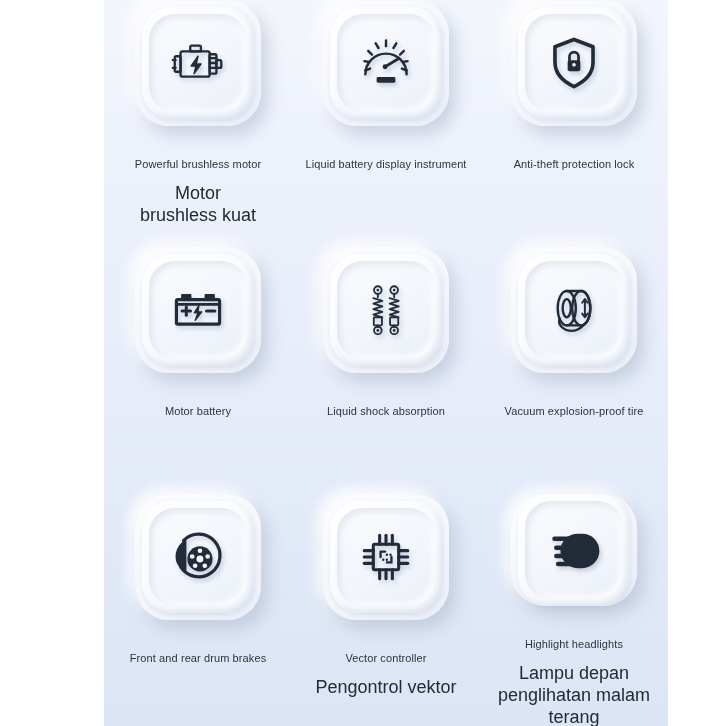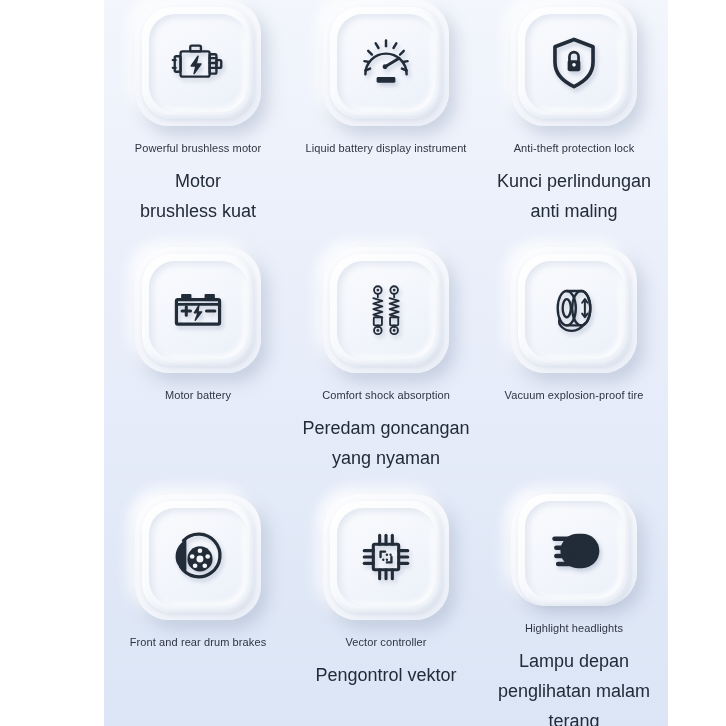--- a/index.html
+++ b/index.html
@@ -96,33 +96,33 @@
     align-items: center;
     justify-content: center;
   }
   .tile-inner svg {
     display: block;
     filter: drop-shadow(2px 3px 2px rgba(120,135,165,0.35));
   }
 
   
   .cap-en {
-    margin-top: 16px;
+    margin-top: 32px;
     font-size: 11px;
     line-height: 13px;
     color: #2c3440;
     text-align: center;
     letter-spacing: 0.1px;
     font-weight: 400;
     max-width: 178px;
   }
   .cap-id {
     margin-top: 11px;
     font-size: 18px;
-    line-height: 30px;
+    line-height: 22px;
     color: #222b38;
     text-align: center;
     font-weight: 400;
     max-width: 186px;
     white-space: pre-line;
   }
 </style>
 </head>
 <body>
 
@@ -187,22 +187,20 @@
               <svg width="58" height="58" viewBox="0 0 64 64" fill="none" stroke="#222b38" stroke-width="4" stroke-linejoin="round" stroke-linecap="round">
                 <path d="M32 6 L53 14 V31 C53 44 43 53 32 58 C21 53 11 44 11 31 V14 Z"></path>
                 <rect x="25" y="29" width="14" height="12" rx="2" fill="#222b38" stroke="none"></rect>
                 <path d="M27 29 V25 a5 5 0 0 1 10 0 V29" stroke-width="3" fill="none"></path>
                 <circle cx="32" cy="34" r="2" fill="#f4f6fb" stroke="none"></circle>
               </svg>
             </div>
           </div>
         </div>
         <div class="cap-en">Anti-theft protection lock</div>
-        <div class="cap-id">Kunci perlindungan
-anti maling</div>
       </div>
 
       <div class="cell">
         <div class="tile-outer">
           <div class="tile-mid">
             <div class="tile-inner">
               <svg width="60" height="60" viewBox="0 0 64 64" fill="none" stroke="#222b38" stroke-width="3.4" stroke-linejoin="round" stroke-linecap="round">
                 <rect x="9" y="21" width="46" height="26" rx="1.5"></rect>
                 <rect x="14" y="15" width="11" height="6" rx="1" fill="#222b38" stroke="none"></rect>
                 <rect x="39" y="15" width="11" height="6" rx="1" fill="#222b38" stroke="none"></rect>
@@ -240,23 +238,21 @@
                   <path d="M36 19 L46 22 L36 25 L46 28 L36 31 L46 34 L36 37 L46 40"></path>
                   <rect x="36.5" y="40" width="9" height="9" rx="1"></rect>
                   <line x1="41" y1="49" x2="41" y2="51"></line>
                   <circle cx="41" cy="54.5" r="4.2"></circle>
                   <circle cx="41" cy="54.5" r="1.5" fill="#222b38" stroke="none"></circle>
                 </g>
               </svg>
             </div>
           </div>
         </div>
-        <div class="cap-en">Comfort shock absorption</div>
-        <div class="cap-id">Peredam goncangan
-yang nyaman</div>
+        <div class="cap-en">Liquid shock absorption</div>
       </div>
 
       <div class="cell">
         <div class="tile-outer">
           <div class="tile-mid">
             <div class="tile-inner">
               <svg width="58" height="58" viewBox="0 0 64 64" fill="none" stroke="#222b38" stroke-width="2.6" stroke-linejoin="round" stroke-linecap="round">
                 <ellipse cx="24" cy="30" rx="10" ry="19"></ellipse>
                 <ellipse cx="24" cy="30" rx="4.5" ry="10"></ellipse>
                 <path d="M24 11 H40 A10 19 0 0 1 40 49 H24"></path>

